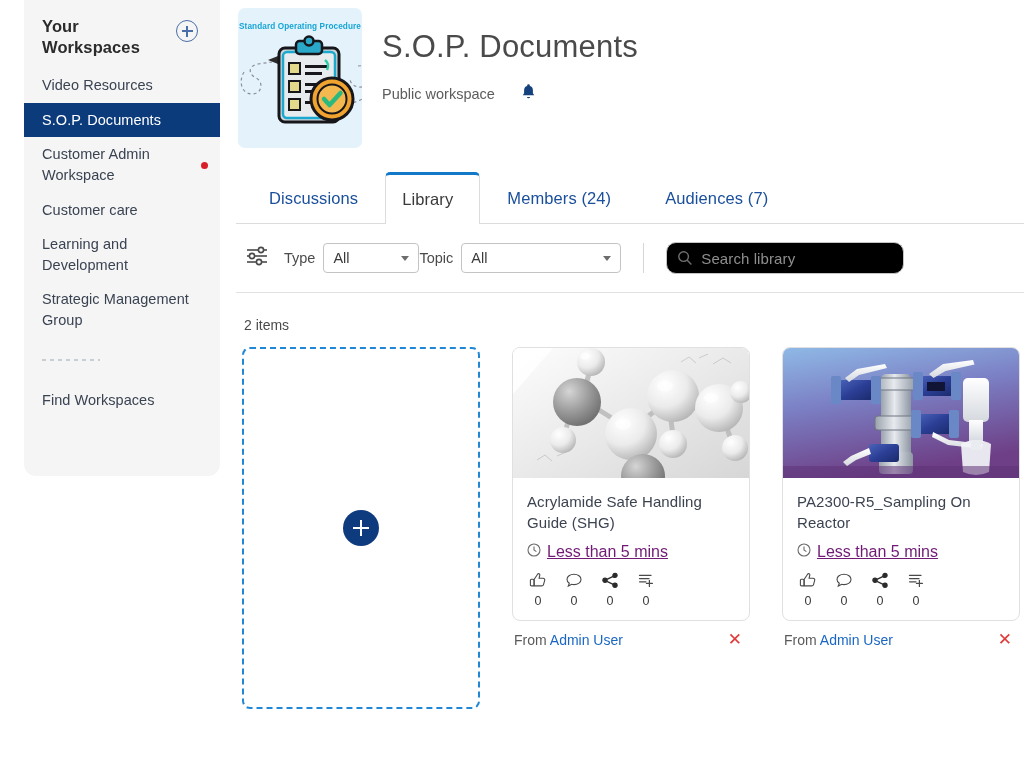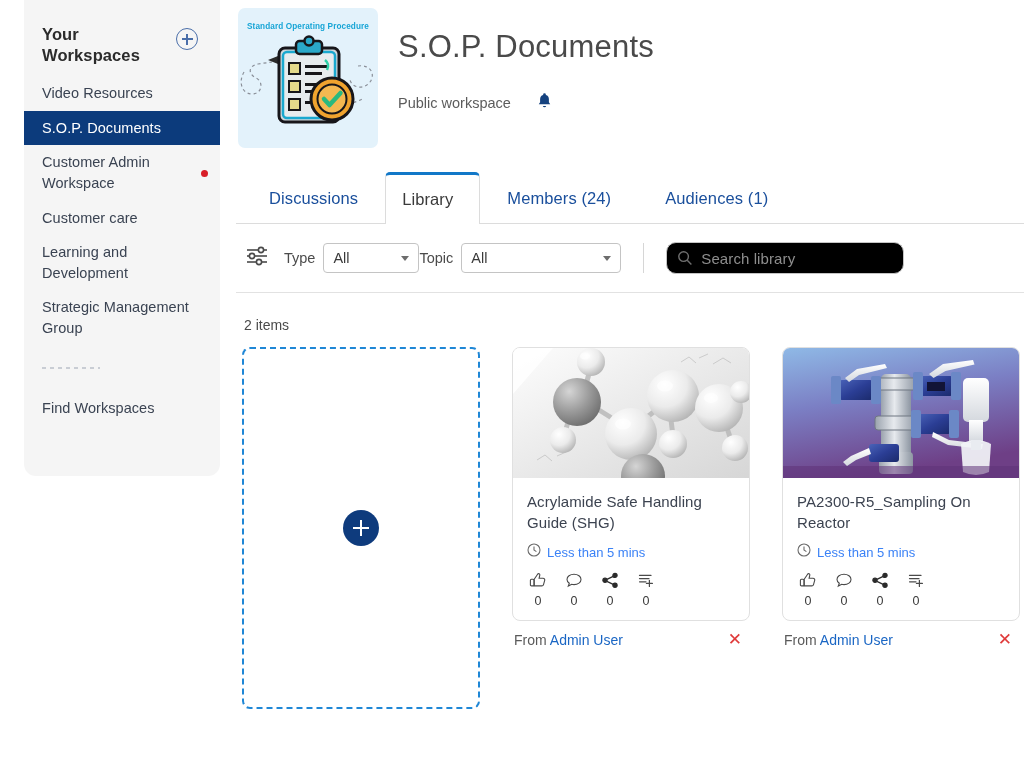--- a/index.html
+++ b/index.html
@@ -15,21 +15,21 @@
   
   .sidebar {
     position: absolute; left: 24px; top: 0px;
     width: 196px; height: 476px;
     background: #f5f5f5;
     border-radius: 0 0 12px 12px;
     padding: 0;
   }
   .ws-header {
     display: flex; align-items: flex-start; justify-content: space-between;
-    padding: 24px 16px 6px 18px;
+    padding: 16px 16px 6px 18px;
   }
   .ws-title {
     font-size: 16.5px; font-weight: bold; color: #2b2b2b;
     line-height: 1.28; letter-spacing: .1px; width: 110px;
   }
   .add-ws {
     width: 22px; height: 22px; border-radius: 50%;
     border: 1.4px solid #4a6ea9;
     position: relative; flex: none; margin-top: 4px; margin-right: 6px;
     background: transparent; cursor: pointer;
@@ -55,33 +55,33 @@
   .ws-sep {
     margin: 22px 0 22px 18px; width: 58px; height: 2px;
     background-image: repeating-linear-gradient(to right,#c9cdd4 0 4px, transparent 4px 8px);
   }
 
   
   .main { position: absolute; left: 236px; top: 0; right: 0; bottom: 0; }
 
   .ws-hero { display: flex; align-items: flex-start; padding: 8px 0 0 2px; }
   .hero-thumb {
-    width: 140px; height: 140px; border-radius: 7px; flex: none;
+    width: 124px; height: 140px; border-radius: 7px; flex: none;
     background: #e3f2fb; position: relative; overflow: hidden;
   }
   .hero-thumb .sop-label {
     position: absolute; top: 14px; left: 0; right: 0; text-align: center;
     font-size: 8.2px; font-weight: bold; color: #17a5d6; letter-spacing: .1px;
   }
   .hero-text { padding-left: 20px; padding-top: 22px; }
   .hero-title {
     font-size: 31px; color: #4a4a4a; font-weight: normal;
     letter-spacing: .2px; line-height: 1.1;
   }
-  .hero-sub { display: flex; align-items: center; margin-top: 28px; gap: 8px; }
+  .hero-sub { display: flex; align-items: center; margin-top: 19px; gap: 8px; }
   .hero-sub .lbl { font-size: 14.5px; color: #5c5c5c; }
   .bell { margin-left: 18px; display: inline-block; }
 
   
   .tabs {
     position: relative; margin-top: 24px; height: 52px;
     border-bottom: 1px solid #dcdcdc;
     display: flex; align-items: stretch; padding-left: 6px;
   }
   .tab {
@@ -150,21 +150,21 @@
     width: 238px; border: 1px solid #e0e0e0; border-radius: 8px;
     background: #fff; overflow: hidden; cursor: pointer;
   }
   .card-thumb { height: 130px; position: relative; overflow: hidden; }
   .card-body { padding: 14px 14px 12px 14px; }
   .card-title {
     font-size: 15px; color: #3c4350; line-height: 1.38; letter-spacing: .1px;
     min-height: 42px;
   }
   .card-dur { display: flex; align-items: center; margin-top: 9px; }
-  .card-dur .txt { font-size: 13px; color: #3b82f6; margin-left: 6px; }
+  .card-dur .txt { font-size: 16px; color: #701a75; margin-left: 6px; text-decoration: underline; }
   .card-actions { display: flex; margin-top: 11px; gap: 14px; }
   .act { width: 22px; text-align: center; cursor: pointer; }
   .act .n { font-size: 12.5px; color: #3a3a3a; margin-top: 1px; }
   .card-foot {
     display: flex; align-items: center; justify-content: space-between;
     padding: 10px 4px 0 2px;
   }
   .card-foot .from { font-size: 14px; color: #5a5a5a; }
   .card-foot .author { color: #1a66c4; cursor: pointer; }
   .xbtn { color: #e03b3b; font-size: 17px; line-height: 1; cursor: pointer; padding: 0 4px; }
@@ -260,21 +260,21 @@
       <div class="tab">
         <span>Discussions</span>
       </div>
       <div class="tab active">
         <span>Library</span>
       </div>
       <div class="tab">
         <span>Members (24)</span>
       </div>
       <div class="tab">
-        <span>Audiences (1)</span>
+        <span>Audiences (7)</span>
       </div>
     </div>
 
     <div class="filterbar">
       <span class="filter-icon">
         <svg width="26" height="26" viewBox="0 0 26 26">
           <g stroke="#4a4a4a" stroke-width="1.6" fill="none">
             <line x1="3" y1="7" x2="23" y2="7"></line>
             <line x1="3" y1="13" x2="23" y2="13"></line>
             <line x1="3" y1="19" x2="23" y2="19"></line>

